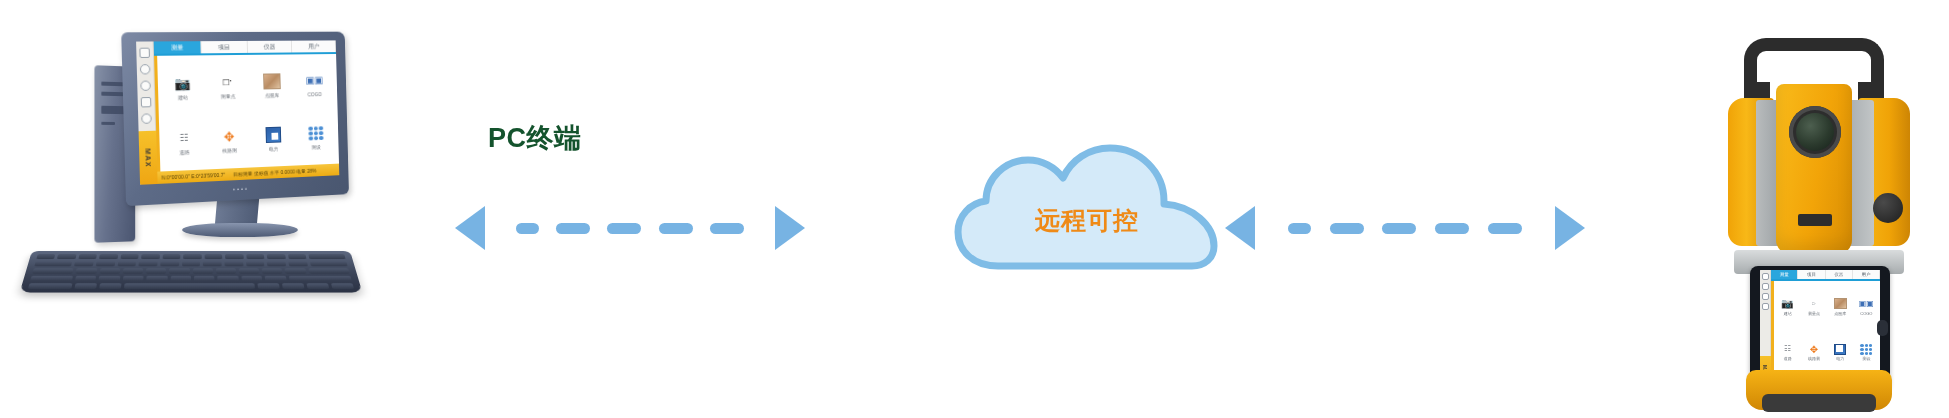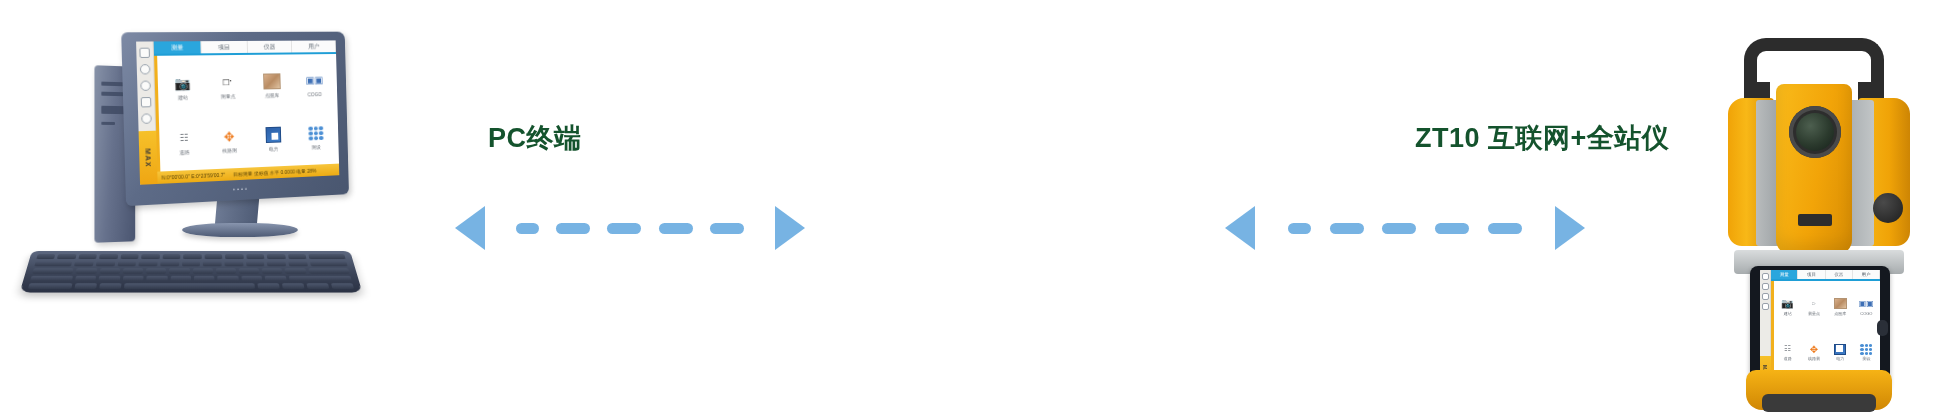--- a/index.html
+++ b/index.html
@@ -514,34 +514,49 @@
     <div class="dash-track">
       <div class="dash small"></div>
         <div class="dash"></div>
         <div class="dash"></div>
       <div class="dash"></div>
         <div class="dash"></div>
     </div>
     <div class="arrow-head arrow-right-head"></div>
   </div>
 
+  <div id="cloud-wrap">
+    <svg viewBox="0 0 270 135">
+      <path d="M46 128
+               C20 128 6 112 6 94
+               C6 78 18 65 34 63
+               C34 40 53 22 76 22
+               C90 22 103 29 111 40
+               C119 22 137 10 158 10
+               C188 10 212 34 212 63
+               C212 64 212 65 212 66
+               C241 68 262 88 262 108
+               C262 120 253 128 240 128
+               Z" fill="#d4eaf9" stroke="#7fbce6" stroke-width="7" stroke-linejoin="round"></path>
+    </svg>
+    <div id="cloud-label">远程可控</div>
+  </div>
 
   <div id="connector-right" class="connector">
     <div class="arrow-head arrow-left-head"></div>
     <div class="dash-track">
       <div class="dash small"></div>
         <div class="dash"></div>
         <div class="dash"></div>
       <div class="dash"></div>
         <div class="dash"></div>
     </div>
     <div class="arrow-head arrow-right-head"></div>
   </div>
 
-  <div id="label-zt" class="label-orange">ZT10 互联网+全站仪</div>
 
   <div id="total-station">
     <div class="ts" id="ts-handle"></div>
     <div class="ts" id="ts-handle-l"></div>
     <div class="ts" id="ts-handle-r"></div>
 
     <div class="ts" id="ts-arm-l"></div>
     <div class="ts" id="ts-arm-r"></div>
     <div class="ts" id="ts-arm-l-face"></div>
     <div class="ts" id="ts-arm-r-face"></div>

